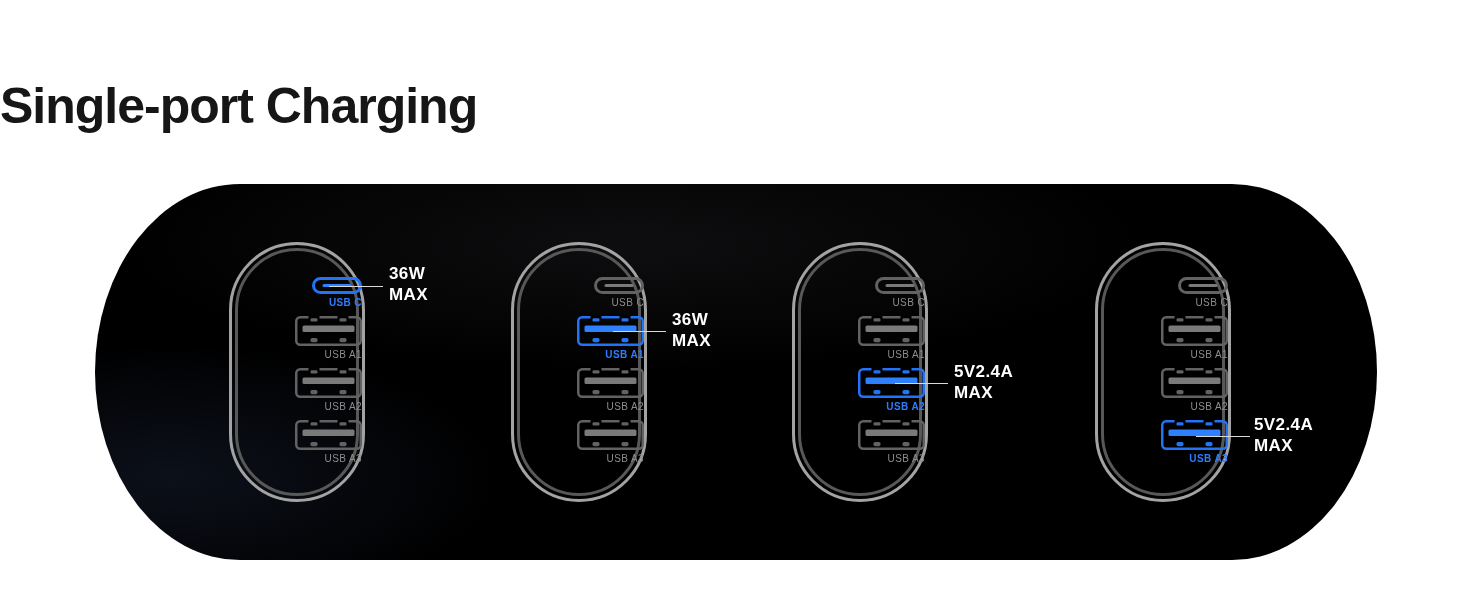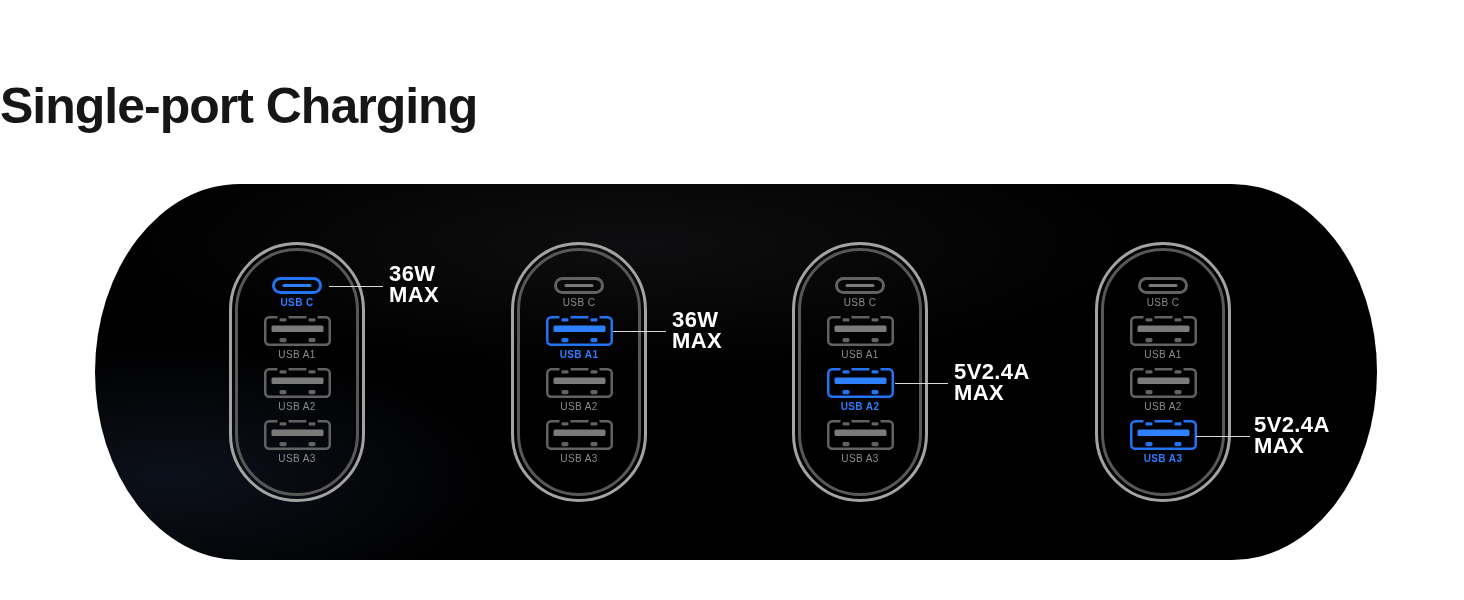--- a/index.html
+++ b/index.html
@@ -18,36 +18,36 @@
             radial-gradient(60% 50% at 42% 16%, #0e0e10 0%, #000 68%);
           background-color:#000;}
 
   
   .panel{position:absolute;top:58px;width:136px;height:260px;box-sizing:border-box;
          border:3px solid #a3a3a3;border-radius:68px;}
   .p1{left:134px}.p2{left:416px}.p3{left:697px}.p4{left:1000px}
   .ring-inner{position:absolute;inset:3px;border:3px solid #585858;border-radius:62px;pointer-events:none;}
 
   
-  .row{position:absolute;left:0;right:0;display:flex;flex-direction:column;align-items:center;}
+  .row{position:absolute;left:0;right:0;display:flex;flex-direction:column;align-items:flex-end;}
   .row-c{top:32px}.row-a1{top:71px}.row-a2{top:123px}.row-a3{top:175px}
   .port-icon{display:block;line-height:0;color:#626262;}
   .port-icon .bar{fill:#7a7a7a;}
   .plabel{margin-top:3px;font-size:10px;line-height:11px;letter-spacing:0.4px;color:#8d8d8d;}
   .row.active .port-icon{color:#2273f5;}
   .row.active .port-icon .bar{fill:#2e80ff;}
   .row.active .plabel{color:#2e7dff;font-weight:bold;}
 
   
   .co-line{position:absolute;height:1px;background:#d9d9d9;z-index:4;}
   .l1{left:329px;top:286px;width:54px;}
   .l2{left:613px;top:331px;width:53px;}
   .l3{left:895px;top:383px;width:53px;}
   .l4{left:1196px;top:436px;width:54px;}
-  .co-text{position:absolute;z-index:4;color:#ffffff;font-size:22px;line-height:21px;
+  .co-text{position:absolute;z-index:4;color:#ffffff;font-size:17px;line-height:21px;
            font-weight:bold;letter-spacing:0.4px;}
   .t1{left:389px;top:263px;}
   .t2{left:672px;top:309px;}
   .t3{left:954px;top:361px;}
   .t4{left:1254px;top:414px;}
 </style>
 </head>
 <body>
 
 <div class="stage">

